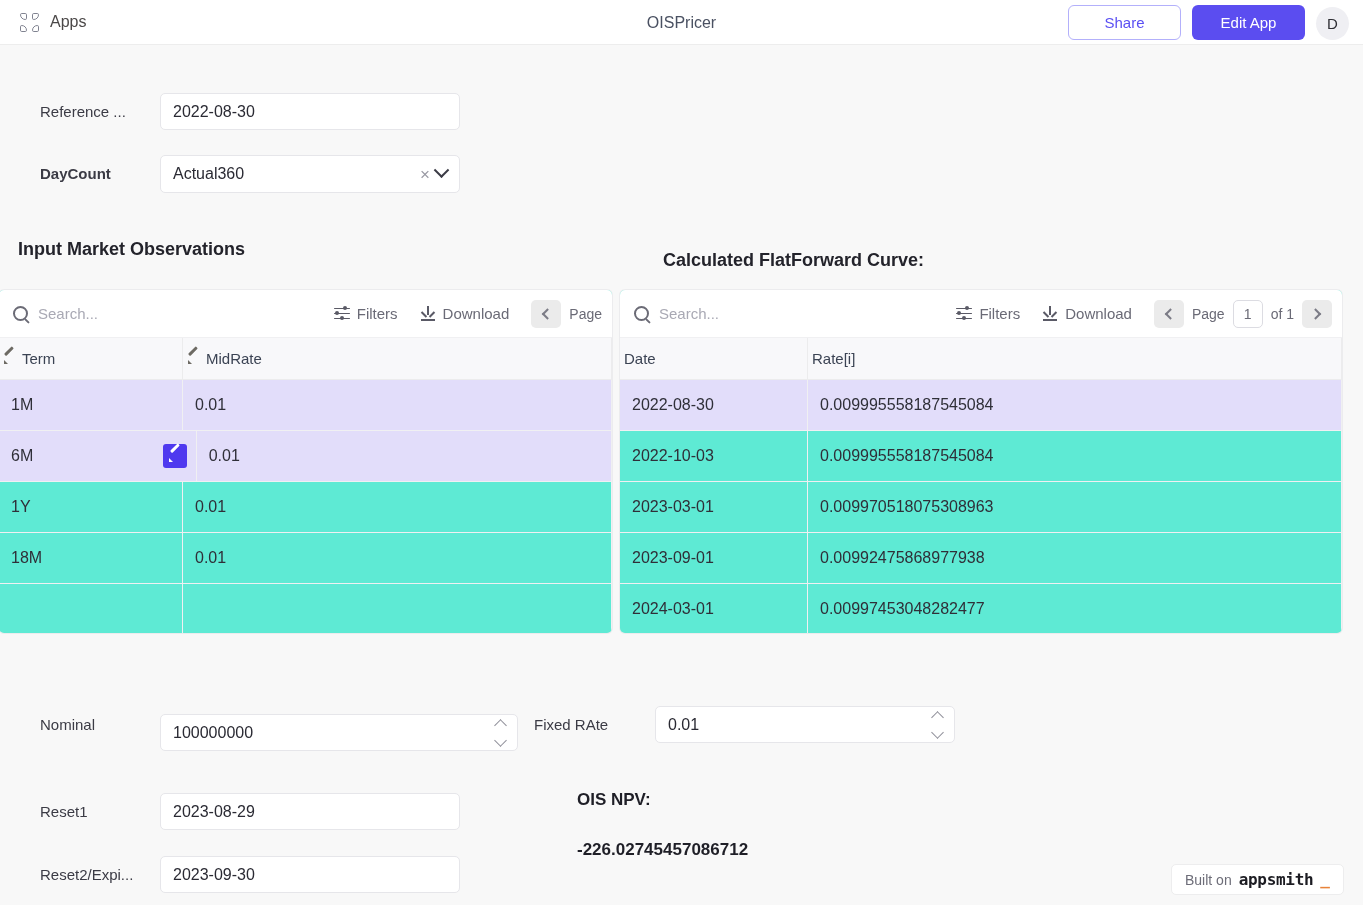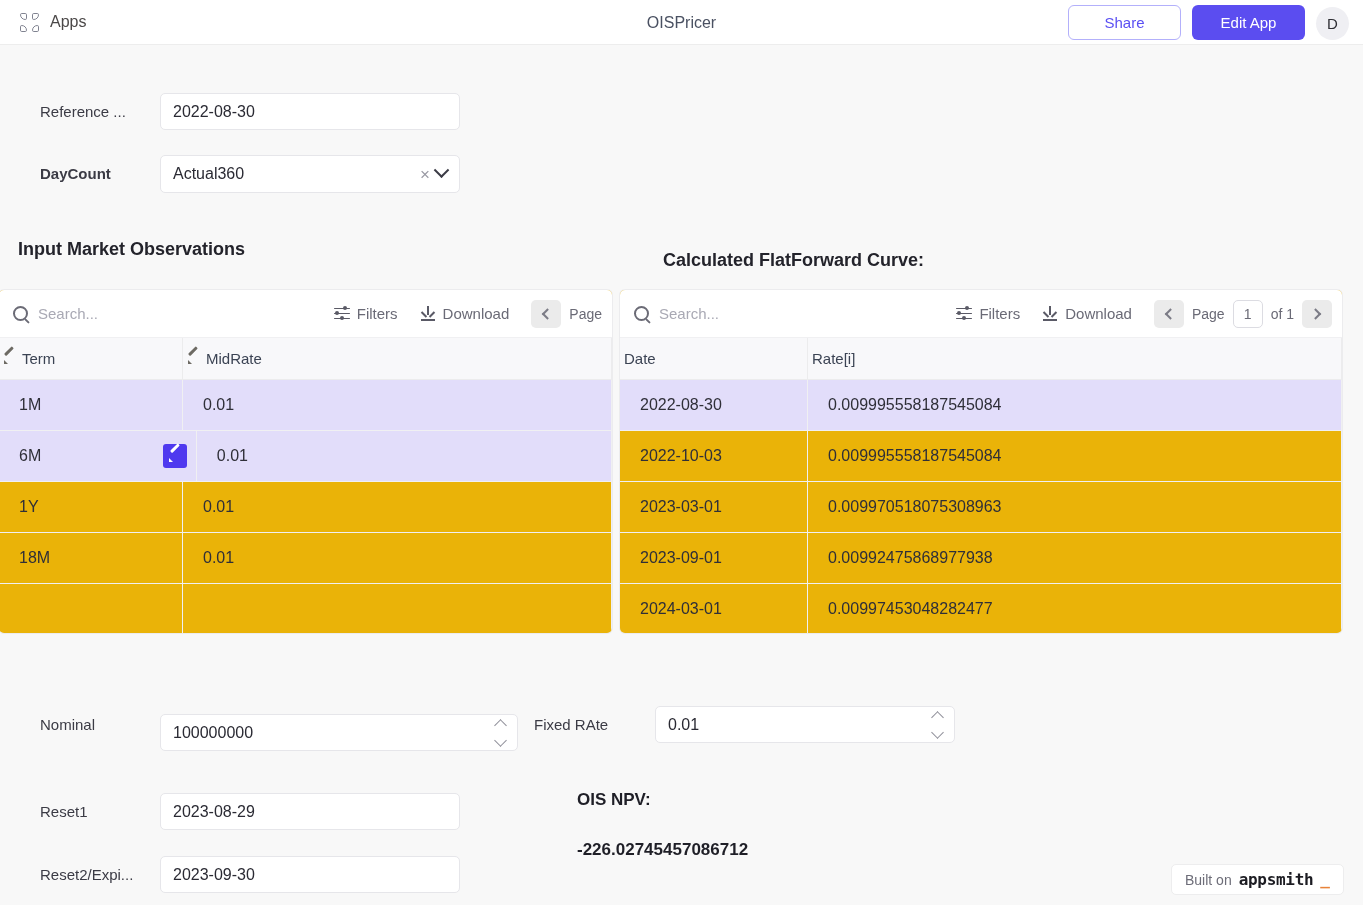--- a/index.html
+++ b/index.html
@@ -99,21 +99,21 @@
     transform: rotate(45deg);
   }
 
   
   .section-title {
     position: absolute; font-size: 18px; font-weight: bold; color: #23232b;
   }
 
   
   .tbl {
-    position: absolute; background: #eab308;
+    position: absolute; background: #5eead4;
     border-radius: 5px; overflow: hidden;
     box-shadow: 0 0 0 1px #ececee;
   }
   .tbl-toolbar {
     height: 48px; display: flex; align-items: center;
     background: #fff; padding-left: 14px;
     border-bottom: 1px solid #f0f0f2;
   }
   .search-wrap { display: flex; align-items: center; gap: 10px; flex: 1; }
   .mag {
@@ -198,21 +198,21 @@
     content: ''; position: absolute; left: 0.5px; bottom: 0.5px;
     width: 0; height: 0; border: 2.5px solid transparent;
     border-bottom-color: #6d6a63; border-left-color: #6d6a63;
   }
   .trow {
     display: flex; height: 51px; border-bottom: 1px solid #f0f0f2;
   }
   .trow.sel { background: #e2ddfa; }
   .td {
     display: flex; align-items: center; font-size: 16px; color: #2f2f38;
-    padding-left: 20px; border-right: 1px solid #f0f0f2; position: relative;
+    padding-left: 12px; border-right: 1px solid #f0f0f2; position: relative;
     overflow: hidden; white-space: nowrap;
   }
   .edit-cell-btn {
     position: absolute; right: 9px; top: 50%; transform: translateY(-50%);
     width: 24px; height: 24px; border-radius: 3px; background: #4f39ef;
     display: flex; align-items: center; justify-content: center; cursor: pointer;
   }
   .edit-cell-btn .pencil::before { background: #fff; }
   .edit-cell-btn .pencil::after { border-bottom-color:#fff; border-left-color:#fff; }
 

